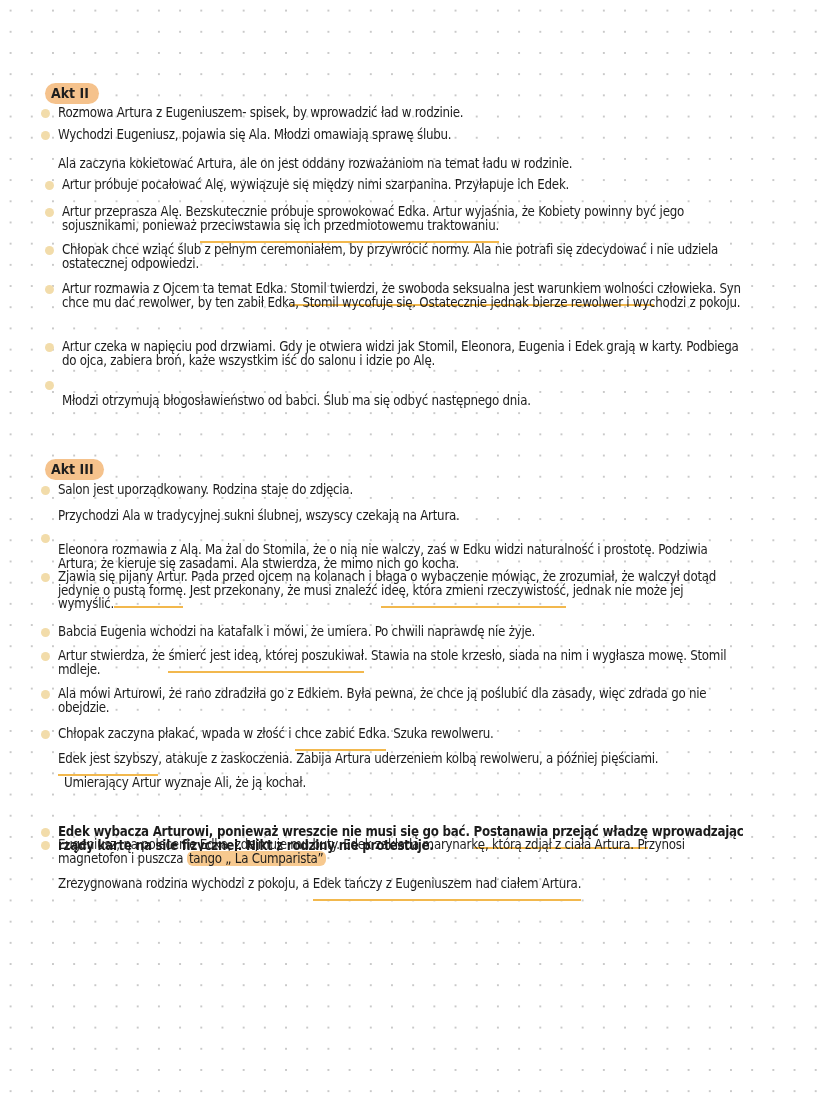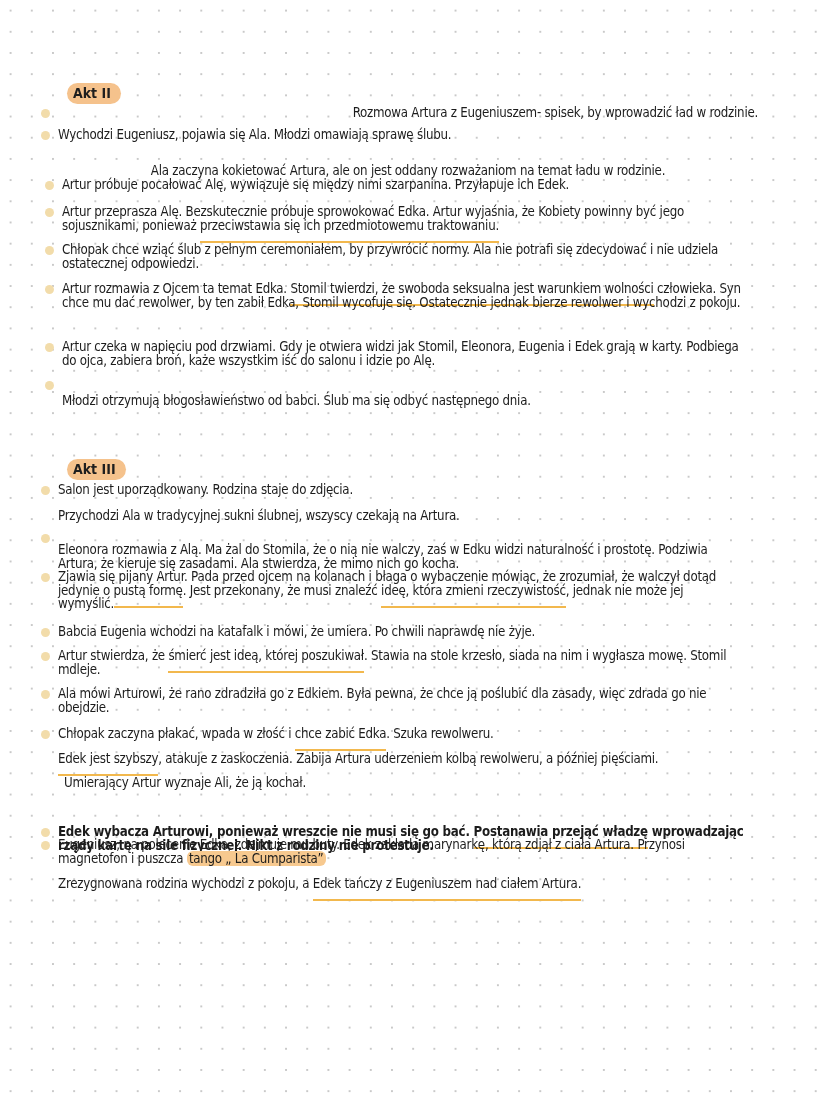--- a/index.html
+++ b/index.html
@@ -7,21 +7,21 @@
     width:828px; height:1103px; overflow:hidden;
     background-color:#ffffff;
     background-image: radial-gradient(circle, #c9c9c9 1.1px, transparent 1.4px);
     background-size:21.2px 21.2px;
     background-position: 0px 0px;
     font-family: "DejaVu Sans", sans-serif;
     color:#1c1c1c;
     position:relative;
   }
   .pill {
-    position:absolute; left:67px;
+    position:absolute; left:45px;
     background:#f5c28c; border-radius:11px;
     padding:0 10px 0 6px; height:21px; line-height:21px;
     font-size:14px; font-weight:bold; color:#1e1e1e;
     font-family: "DejaVu Sans Condensed", "DejaVu Sans", sans-serif;
   }
   .item {
     position:absolute; left:58px; width:700px;
     font-size:13.2px; line-height:13.6px;
     font-stretch:condensed;
     letter-spacing:-0.25px;
@@ -33,24 +33,24 @@
   }
   .ul { border-bottom:2.5px solid #f2b84d; padding-bottom:8px; }
   .hl { background:#f7c98f; border-radius:6px; padding:0 2px; }
 </style>
 </head>
 <body>
 
 <div class="pill" style="top:83px">Akt II</div>
 <div id="s0">
     <span class="dot" style="left: 41px; top: 109px;"></span>
-    <div class="item" style="top: 106px; left: 58px; width: 700px; text-align: right;"><span>Rozmowa Artura z Eugeniuszem-  spisek, by wprowadzić ład w rodzinie.</span></div>
+    <div class="item" style="top: 106px; left: 58px; width: 700px;"><span>Rozmowa Artura z Eugeniuszem-  spisek, by wprowadzić ład w rodzinie.</span></div>
     <span class="dot" style="left: 41px; top: 131px;"></span>
     <div class="item" style="top: 128px; left: 58px; width: 700px;"><span>Wychodzi Eugeniusz, pojawia się Ala. Młodzi omawiają sprawę ślubu.</span></div>
-    <div class="item" style="top: 164px; left: 58px; width: 700px; text-align: center;"><span>Ala zaczyna kokietować Artura, ale on jest oddany rozważaniom na temat ładu w rodzinie.</span></div>
+    <div class="item" style="top: 157px; left: 58px; width: 700px;"><span>Ala zaczyna kokietować Artura, ale on jest oddany rozważaniom na temat ładu w rodzinie.</span></div>
     <span class="dot" style="left: 45px; top: 181px;"></span>
     <div class="item" style="top: 178px; left: 62px; width: 700px;"><span>Artur próbuje pocałować Alę, wywiązuje się między nimi szarpanina. Przyłapuje ich Edek.</span></div>
     <span class="dot" style="left: 45px; top: 208px;"></span>
     <div class="item" style="top: 205px; left: 62px; width: 690px;"><span>Artur przeprasza Alę. Bezskutecznie próbuje sprowokować Edka. Artur wyjaśnia, że  Kobiety powinny być jego sojusznikami, ponieważ </span><span class="ul">przeciwstawia się ich przedmiotowemu traktowaniu.</span></div>
     <span class="dot" style="left: 45px; top: 246px;"></span>
     <div class="item" style="top: 243px; left: 62px; width: 700px;"><span>Chłopak chce wziąć ślub z pełnym ceremoniałem, by przywrócić normy. Ala nie potrafi się zdecydować i nie udziela ostatecznej odpowiedzi.</span></div>
     <span class="dot" style="left: 45px; top: 285px;"></span>
     <div class="item" style="top: 282px; left: 62px; width: 700px;"><span>Artur rozmawia z Ojcem ta temat Edka. </span><span class="ul">Stomil twierdzi, że swoboda seksualna jest warunkiem wolności</span><span> człowieka. Syn chce mu dać rewolwer, by ten zabił Edka, Stomil wycofuje się. Ostatecznie jednak bierze rewolwer i wychodzi z pokoju.</span></div>
     <span class="dot" style="left: 45px; top: 343px;"></span>
     <div class="item" style="top: 340px; left: 62px; width: 690px;"><span>Artur czeka w napięciu pod drzwiami. Gdy je otwiera widzi jak Stomil, Eleonora, Eugenia i Edek grają w karty. Podbiega do ojca, zabiera broń, każe wszystkim iść do salonu i idzie po Alę.</span></div>

